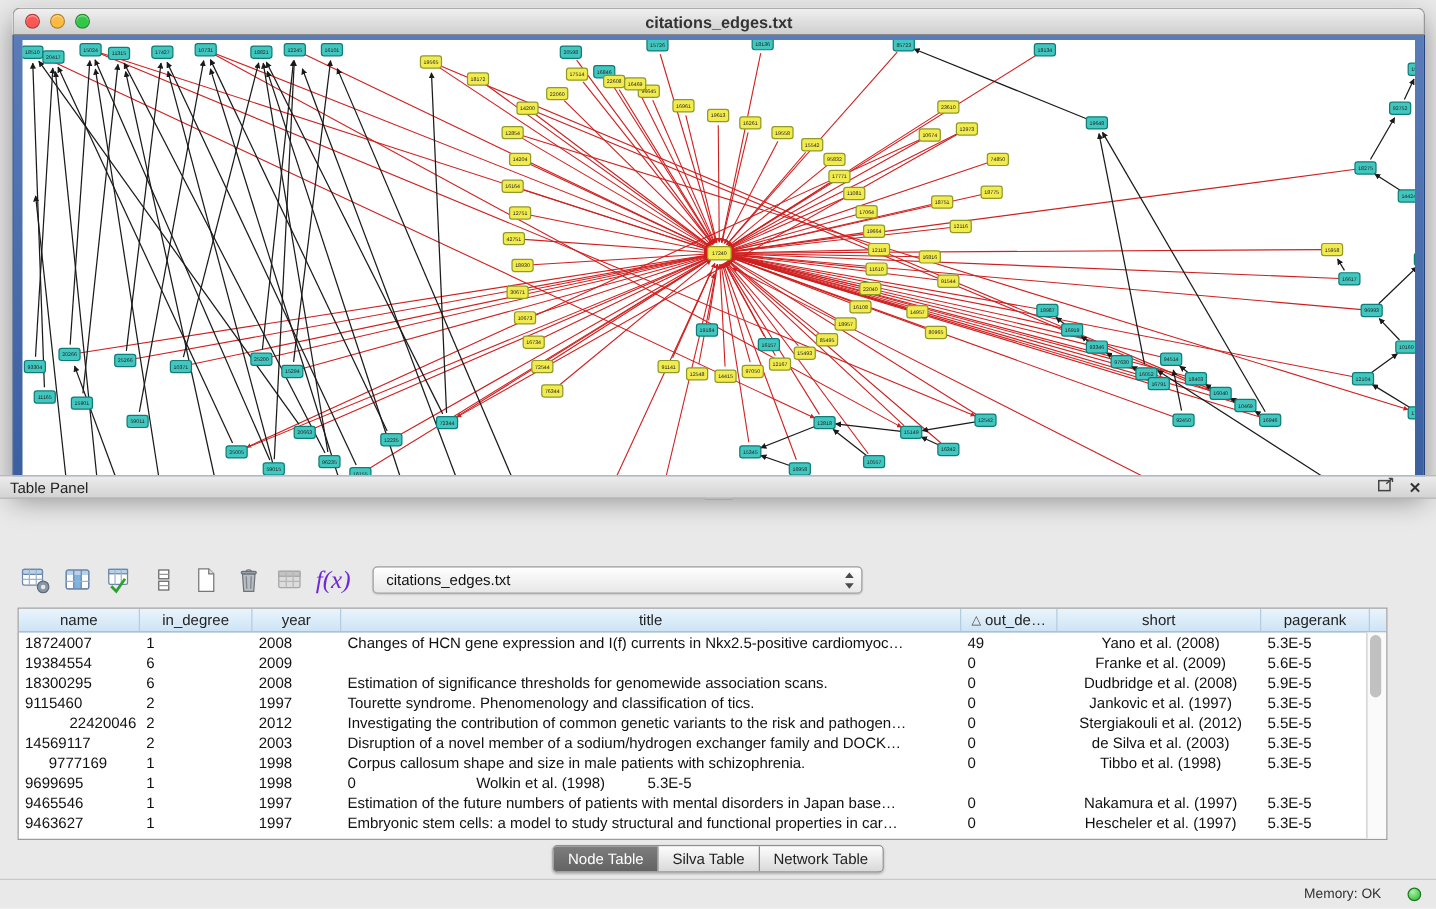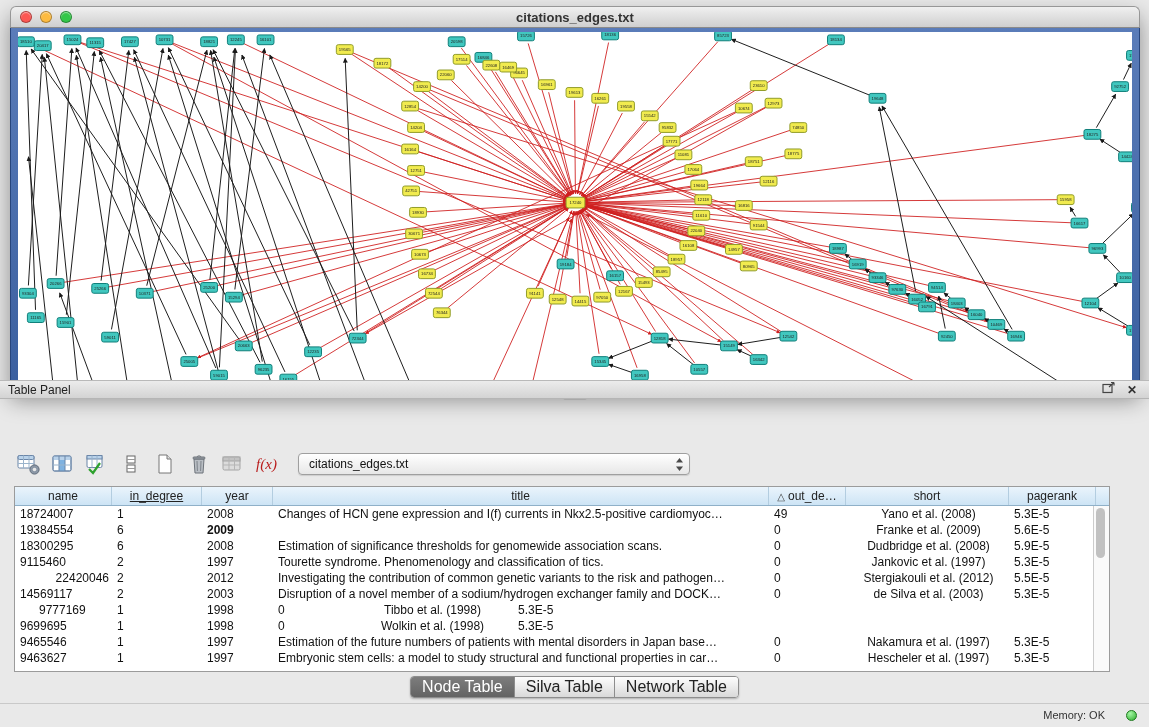--- a/index.html
+++ b/index.html
@@ -19,38 +19,38 @@
   .grip{width:22px;height:5px;margin:2px auto 0;border-radius:2px;background:#cdcdcd;border:1px solid #a8a8a8;}
 
   
   .panel-header{position:absolute;left:0;top:380px;width:100%;height:19px;background:linear-gradient(#ececec,#d3d3d3);border-top:1px solid #b9b9b9;border-bottom:1px solid #b5b5b5;display:flex;align-items:center;padding:0 12px 0 8px;box-sizing:border-box;font-size:12px;color:#222;}
   .panel-actions{margin-left:auto;display:flex;gap:12px;align-items:center;}
   .close-btn{font-size:12px;font-weight:bold;color:#333;cursor:default;}
 
   
   .toolbar{position:absolute;left:14px;top:447px;height:34px;display:flex;align-items:center;gap:5px;}
   .tool-btn{width:29px;height:29px;display:flex;align-items:center;justify-content:center;}
-  .fx{font-style:italic;font-family:"Liberation Serif",serif;font-size:15px;color:#b91c1c;}
+  .fx{font-style:italic;font-family:"Liberation Serif",serif;font-size:20px;color:#6d28d9;}
   .combo{margin-left:12px;width:392px;height:22px;background:linear-gradient(#ffffff,#e7e7e7);border:1px solid #9f9f9f;border-radius:4px;display:flex;align-items:center;padding:0 5px 0 10px;font-size:12px;color:#111;box-shadow:0 1px 1px rgba(0,0,0,.12);box-sizing:border-box;}
   .combo .stepper{margin-left:auto;display:flex;align-items:center;}
 
   
   .table-wrap{position:absolute;left:14px;top:486px;width:1096px;height:186px;background:#ffffff;border:1px solid #9b9b9b;box-sizing:border-box;overflow:hidden;}
   .thead{display:flex;height:19px;background:linear-gradient(#eaf4fc,#cde4f5);border-bottom:1px solid #8fb0c8;box-sizing:border-box;}
   .th{box-sizing:border-box;border-right:1px solid #b3cde0;display:flex;align-items:center;justify-content:center;font-size:12px;color:#222;gap:3px;overflow:hidden;white-space:nowrap;}
   .sort{font-size:10px;color:#444;}
   .tr{display:flex;height:16px;}
   .td{box-sizing:border-box;padding:0 3px 0 5px;font-size:12px;line-height:16px;color:#111;white-space:nowrap;overflow:hidden;}
   .vscroll{position:absolute;right:0;top:19px;bottom:0;width:15px;background:#fafafa;border-left:1px solid #cccccc;}
   .vthumb{position:absolute;left:2px;top:2px;width:9px;height:50px;background:#c1c1c1;border-radius:5px;}
 
   
   .tabs-row{position:absolute;left:0;top:676px;width:100%;display:flex;justify-content:center;}
   .segmented{display:flex;border:1px solid #8d8d8d;border-radius:4px;overflow:hidden;box-shadow:0 1px 2px rgba(0,0,0,.25);}
-  .segment{height:20px;line-height:20px;padding:0 11px;font-size:16px;background:linear-gradient(#fdfdfd,#d9d9d9);color:#222;border-right:1px solid #8d8d8d;}
+  .segment{height:20px;line-height:20px;padding:0 11px;font-size:12px;background:linear-gradient(#fdfdfd,#d9d9d9);color:#222;border-right:1px solid #8d8d8d;}
   .segment:last-child{border-right:none;}
   .segment.active{background:linear-gradient(#7d7d7d,#636363);color:#fff;}
 
   
   .status-strip{position:absolute;left:0;top:703px;width:100%;height:24px;border-top:1px solid #c9c9c9;}
   .statusbar{position:absolute;right:12px;bottom:6px;display:flex;align-items:center;gap:21px;font-size:11px;color:#333;}
   .led{width:11px;height:11px;border-radius:50%;background:radial-gradient(circle at 35% 28%,#a6f7a6,#2fae2f);border:1px solid #1d7a1d;box-sizing:border-box;}
 </style>
 </head>
 <body>
@@ -805,21 +805,21 @@
         </svg>
       </span>
     </div>
   </div>
 
   <div class="table-wrap">
     <div class="thead" id="thead">
         <div class="th" style="width: 97px;">
           <span>name</span>
         </div>
-        <div class="th" style="width: 90px; text-decoration: underline;">
+        <div class="th" style="width: 90px;">
           <span>in_degree</span>
         </div>
         <div class="th" style="width: 71px;">
           <span>year</span>
         </div>
         <div class="th" style="width: 496px;">
           <span>title</span>
         </div>
         <div class="th" style="width: 77px;">
           <span class="sort">△</span>
@@ -838,21 +838,21 @@
           <div class="td" style="width: 90px; text-align: left;">1</div>
           <div class="td" style="width: 71px; text-align: left;">2008</div>
           <div class="td" style="width: 496px; text-align: left;">Changes of HCN gene expression and I(f) currents in Nkx2.5-positive cardiomyoc…</div>
           <div class="td" style="width: 77px; text-align: left;">49</div>
           <div class="td" style="width: 163px; text-align: center;">Yano et al. (2008)</div>
           <div class="td" style="width: 87px; text-align: left;">5.3E-5</div>
         </div>
         <div class="tr">
           <div class="td" style="width: 97px; text-align: left;">19384554</div>
           <div class="td" style="width: 90px; text-align: left;">6</div>
-          <div class="td" style="width: 71px; text-align: left; font-weight: bold;">2009</div>
+          <div class="td" style="width: 71px; text-align: left;">2009</div>
           <div class="td" style="width: 496px; text-align: right; margin-top: 40px;">Genome-wide association studies in ADHD.</div>
           <div class="td" style="width: 77px; text-align: left;">0</div>
           <div class="td" style="width: 163px; text-align: center;">Franke et al. (2009)</div>
           <div class="td" style="width: 87px; text-align: left;">5.6E-5</div>
         </div>
         <div class="tr">
           <div class="td" style="width: 97px; text-align: left;">18300295</div>
           <div class="td" style="width: 90px; text-align: left;">6</div>
           <div class="td" style="width: 71px; text-align: left;">2008</div>
           <div class="td" style="width: 496px; text-align: left;">Estimation of significance thresholds for genomewide association scans.</div>
@@ -884,20 +884,21 @@
           <div class="td" style="width: 71px; text-align: left;">2003</div>
           <div class="td" style="width: 496px; text-align: left;">Disruption of a novel member of a sodium/hydrogen exchanger family and DOCK…</div>
           <div class="td" style="width: 77px; text-align: left;">0</div>
           <div class="td" style="width: 163px; text-align: center;">de Silva et al. (2003)</div>
           <div class="td" style="width: 87px; text-align: left;">5.3E-5</div>
         </div>
         <div class="tr">
           <div class="td" style="width: 97px; text-align: left; padding-left: 24px;">9777169</div>
           <div class="td" style="width: 90px; text-align: left;">1</div>
           <div class="td" style="width: 71px; text-align: left;">1998</div>
+          <div class="td" style="width: 496px; text-align: left;">Corpus callosum shape and size in male patients with schizophrenia.</div>
           <div class="td" style="width: 77px; text-align: left;">0</div>
           <div class="td" style="width: 163px; text-align: center;">Tibbo et al. (1998)</div>
           <div class="td" style="width: 87px; text-align: left;">5.3E-5</div>
         </div>
         <div class="tr">
           <div class="td" style="width: 97px; text-align: left;">9699695</div>
           <div class="td" style="width: 90px; text-align: left;">1</div>
           <div class="td" style="width: 71px; text-align: left;">1998</div>
           <div class="td" style="width: 77px; text-align: left;">0</div>
           <div class="td" style="width: 163px; text-align: center;">Wolkin et al. (1998)</div>

